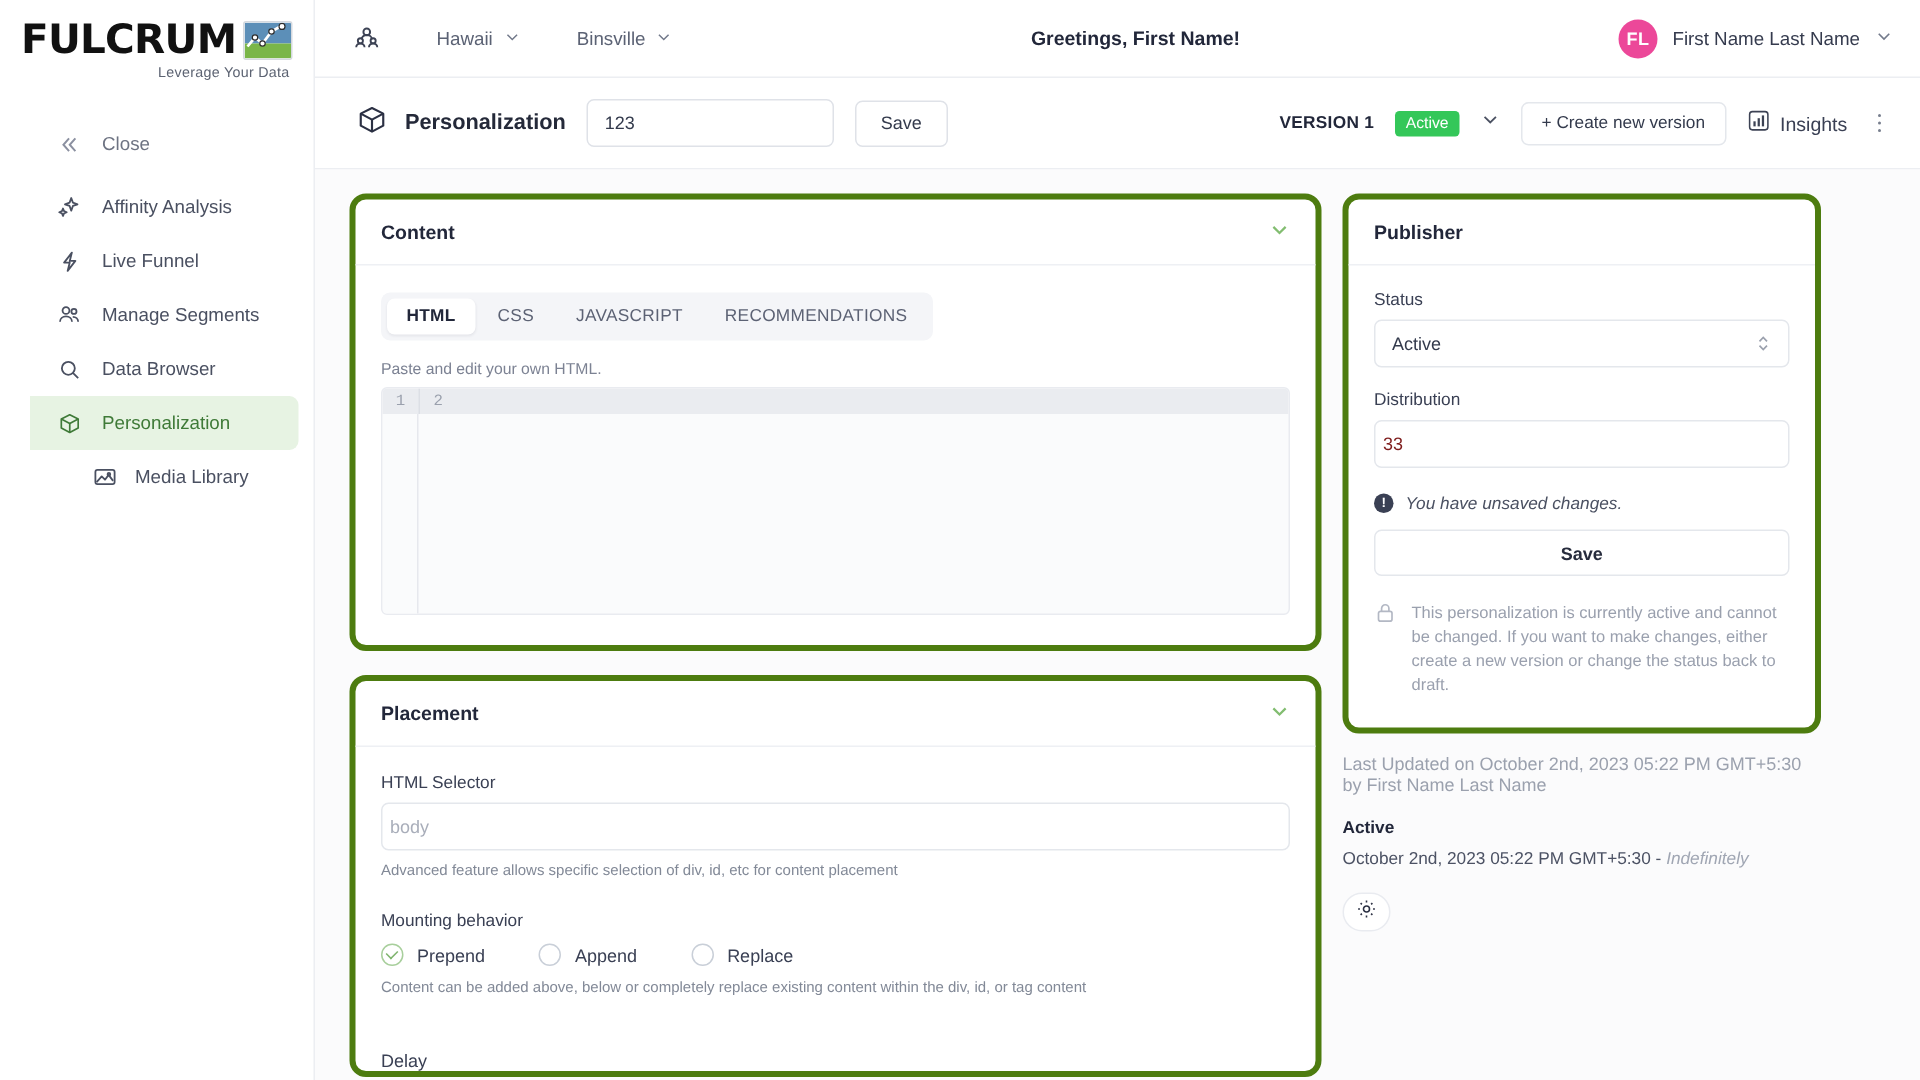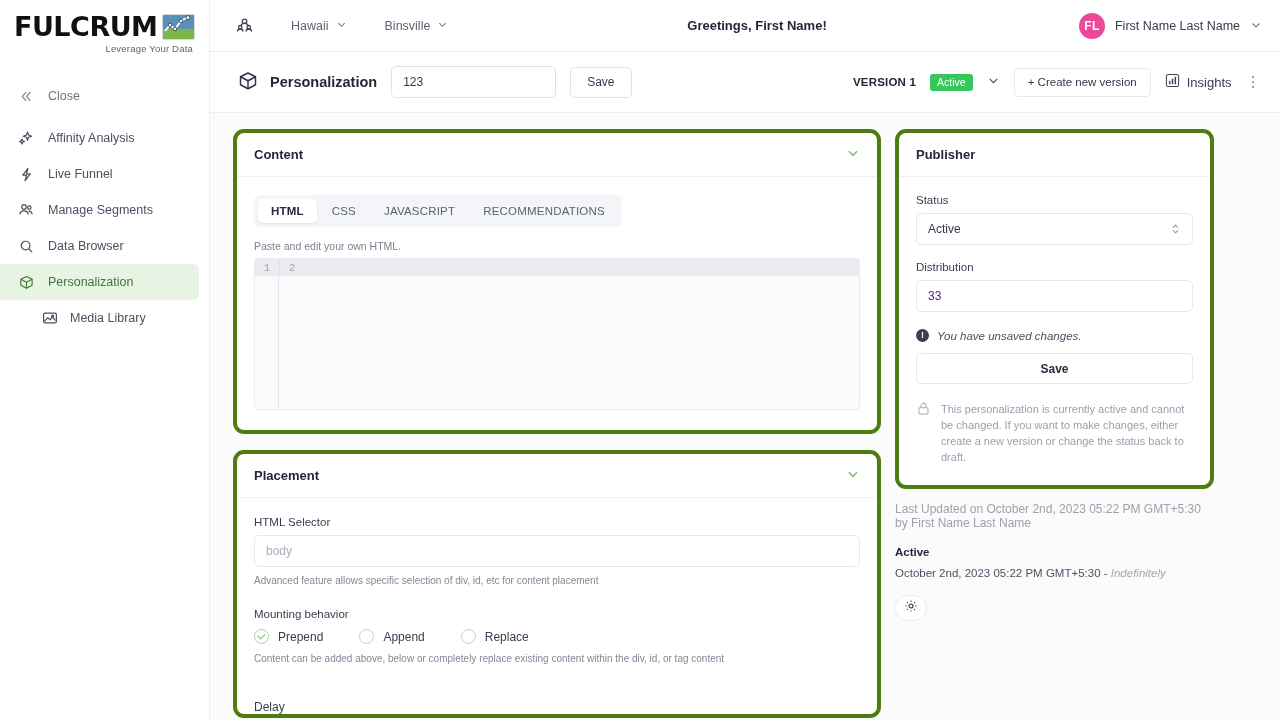--- a/index.html
+++ b/index.html
@@ -29,21 +29,21 @@
   }
   .logo-mark {
     width: 33px; height: 26px; margin-left: 5px; margin-top: 2px;
     border-radius: 2px; overflow: hidden; position: relative;
     border: 1px solid #d5d9df;
   }
   .logo-tag {
     text-align: right; font-size: 9.5px; color: #5c6372;
     margin-top: 1px; padding-right: 2px; letter-spacing: .2px;
   }
-  .nav { margin-top: 18px; }
+  .nav { margin-top: 18px; padding-left: 20px; }
   .nav-item {
     display: flex; align-items: center; gap: 13px;
     height: 36px; padding: 0 0 0 17px; margin: 0 10px 0 0;
     font-size: 12.5px; color: #4a5061; cursor: pointer;
     border-radius: 0 6px 6px 0;
   }
   .nav-item.close-item { color: #6d7382; margin-bottom: 6px; }
   .nav-item.active { background: #e7f3e3; color: #3f7a38; font-weight: normal; }
   .nav-item .ico { width: 18px; height: 18px; display: flex; align-items: center; justify-content: center; flex: 0 0 18px; }
   .nav-item.sub { padding-left: 41px; gap: 11px; }
@@ -131,21 +131,21 @@
   .editor-line-active { background: #eaecf0; height: 17px; display: flex; align-items: center; }
   .gutter-num { width: 24px; text-align: center; font-family: "Liberation Mono", monospace; font-size: 10.5px; color: #9aa0ad; }
   .gutter-sep { width: 1px; height: 17px; background: #dcdfe5; }
   .code-num { font-family: "Liberation Mono", monospace; font-size: 10.5px; color: #9aa0ad; padding-left: 9px; }
   .editor-rest { display: flex; height: 135px; }
   .editor-rest .gcol { width: 24px; border-right: 1px solid #e6e8ed; background: #fafbfc; }
 
   .field-label { font-size: 11.5px; color: #3a4054; margin-bottom: 7px; }
   .text-input {
     width: 100%; height: 32px; border: 1px solid #e4e7ec; border-radius: 5px;
-    padding: 0 11px; font-size: 12px; color: #4c1d95; background: #fff;
+    padding: 0 5px; font-size: 12px; color: #7f1d1d; background: #fff;
     font-family: "Liberation Sans", sans-serif;
   }
   .text-input::placeholder { color: #a9aeba; }
   .help { font-size: 10px; color: #828997; margin-top: 7px; line-height: 14px; }
 
   .radio-row { display: flex; align-items: center; gap: 0; margin-top: 9px; }
   .radio-item { display: flex; align-items: center; gap: 9px; margin-right: 36px; cursor: pointer; }
   .radio-circle {
     width: 15px; height: 15px; border-radius: 50%; border: 1px solid #c9cfd8;
     display: flex; align-items: center; justify-content: center;

